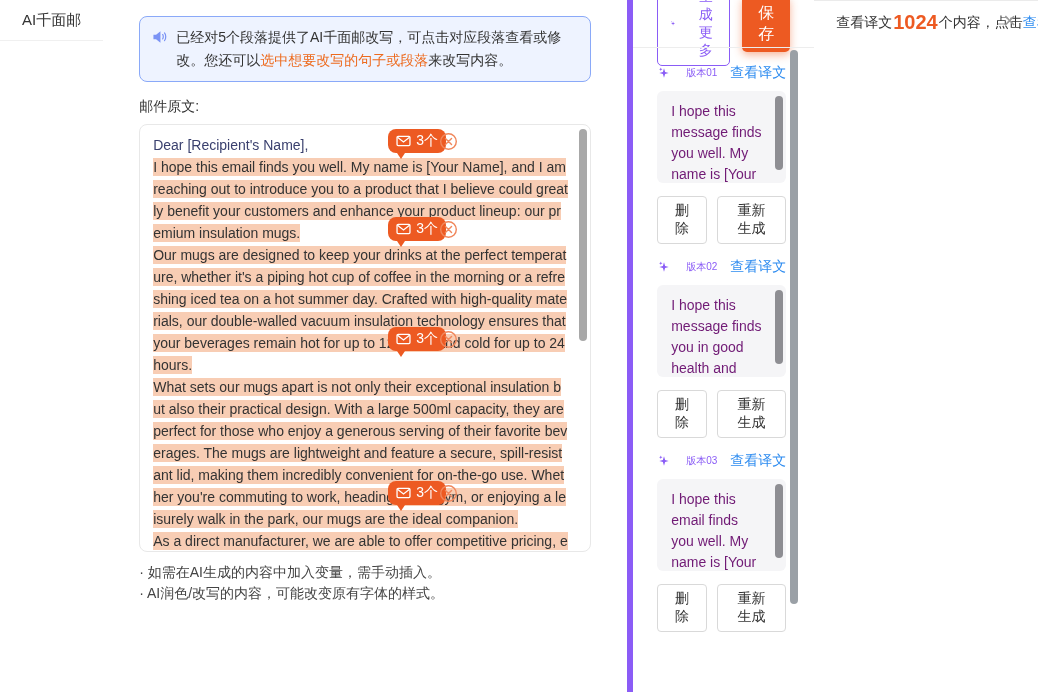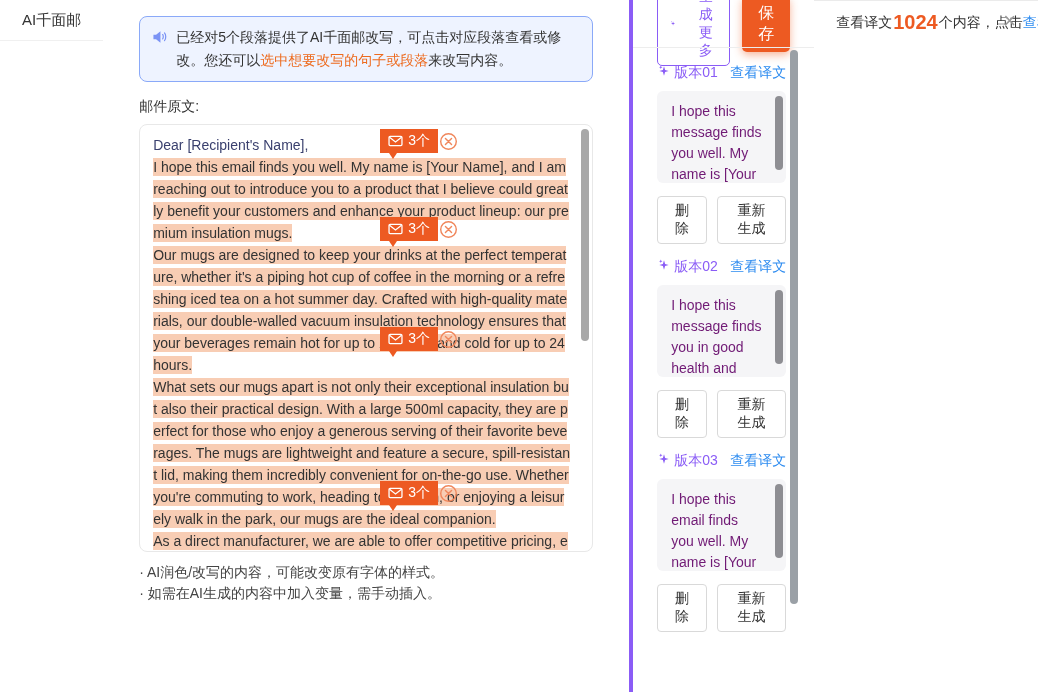--- a/index.html
+++ b/index.html
@@ -9,45 +9,45 @@
   }
   *{margin:0;padding:0;box-sizing:border-box;font-family:"Liberation Sans","DejaVu Sans",sans-serif;}
   html,body{background:#fff;}
   .modal{width:1038px;height:692px;background:#fff;position:relative;overflow:hidden;display:flex;flex-direction:row;}
   
   .hdr{height:41px;border-bottom:1px solid #f0f0f0;display:flex;align-items:center;padding:0 22px;flex:0 0 auto;}
   .hdr-title{font-size:15px;color:#333;}
   .close-x{position:absolute;right:16px;top:8px;font-size:22px;color:#9a9a9a;cursor:pointer;line-height:1;padding:2px 6px;}
   
   .bdy{flex:1;display:flex;min-height:0;}
-  .left{width:530px;flex:0 0 530px;border-right:4px solid #8b5cf6;padding:16px 36px 0;}
+  .left{width:530px;flex:0 0 530px;border-right:6px solid #8b5cf6;padding:16px 36px 0;}
   .info-box{background:var(--info-bg);border:1px solid var(--info-border);border-radius:8px;padding:9px 12px;display:flex;gap:8px;font-size:14px;line-height:23px;color:#333;}
   .info-box .hl-orange{color:var(--orange-text);}
   .speaker{flex:0 0 auto;margin-top:4px;}
   .orig-label{font-size:14px;color:#333;margin:16px 0 8px;}
   .email-box{position:relative;height:428px;border:1px solid #e8e8e8;border-radius:8px;overflow:hidden;padding:9px 22px 0 13px;}
   .email-text{font-size:14px;line-height:22px;color:#333;word-break:break-all;}
   .email-text p{margin:0;}
   .salutation{color:var(--navy);}
   .hl{background:var(--highlight);padding:1px 0;}
-  .badge{position:absolute;display:flex;align-items:center;gap:5px;background:var(--orange);color:#fff;font-size:14px;padding:3px 8px;border-radius:0;cursor:pointer;z-index:3;}
+  .badge{position:absolute;display:flex;align-items:center;gap:5px;background:var(--orange);color:#fff;font-size:14px;padding:3px 8px;border-radius:8px;cursor:pointer;z-index:3;margin-left:8px;}
   .badge::after{content:"";position:absolute;left:9px;bottom:-6px;border:4px solid transparent;border-top:6px solid var(--orange);border-bottom:none;}
   .dismiss{position:absolute;z-index:3;cursor:pointer;display:flex;}
   .vscroll{position:absolute;width:8px;border-radius:4px;background:#a8a8a8;}
   .email-scroll{right:3px;top:4px;height:212px;}
   .notes{margin-top:10px;font-size:14px;line-height:21px;color:#444;}
   
   .right{flex:1;display:flex;flex-direction:column;min-width:0;position:relative;}
   .actions{height:47px;display:flex;align-items:center;justify-content:flex-end;gap:12px;padding:0 24px;flex:0 0 auto;}
   .btn-gen{display:flex;align-items:center;gap:18px;border:1px solid var(--purple);color:var(--purple);background:#fff;border-radius:5px;font-size:14px;padding:5px 12px;cursor:pointer;}
   .btn-save{background:var(--orange);color:#fff;border:none;border-radius:5px;font-size:16px;padding:7px 16px;cursor:pointer;box-shadow:0 3px 8px rgba(237,90,34,.45);}
   .cards{flex:1;border-top:1px solid #ededed;padding:2px 28px 0 24px;overflow:hidden;}
   .card{margin-top:14px;}
   .card-head{display:flex;align-items:center;justify-content:space-between;}
-  .ver-label{display:flex;align-items:flex-start;gap:3px;color:var(--purple);font-size:14px;}
+  .ver-label{display:flex;align-items:flex-start;gap:15px;color:var(--purple);font-size:10px;}
   .link-blue{color:var(--blue-link);font-size:14px;text-decoration:none;cursor:pointer;}
   .ver-box{position:relative;background:#f5f5f7;border-radius:6px;margin-top:9px;height:92px;padding:10px 22px 0 14px;overflow:hidden;}
   .ver-text{font-size:14px;line-height:21px;color:#701a75;}
   .ver-scroll{right:3px;top:5px;height:74px;background:#8e8e93;}
   .card-btns{display:flex;justify-content:flex-end;gap:10px;margin:13px 0 6px;}
   .btn-plain{background:#fff;border:1px solid #d9d9d9;border-radius:4px;color:#333;font-size:14px;padding:5px 14px;cursor:pointer;}
   .panel-scroll{position:absolute;right:16px;top:50px;width:8px;height:554px;border-radius:4px;background:#9aa0a6;}
   
   .ftr{height:44px;flex:0 0 auto;border-top:1px solid #ebebeb;display:flex;align-items:center;justify-content:space-between;padding:0 26px 0 22px;}
   .gen-line{font-size:14px;color:#333;display:flex;align-items:center;}
@@ -149,22 +149,22 @@
           <svg width="19" height="19" viewBox="0 0 20 20">
               <circle cx="10" cy="10" r="8.2" fill="none" stroke="#F0875C" stroke-width="1.5"></circle>
               <path d="M6.8 6.8l6.4 6.4M13.2 6.8l-6.4 6.4" stroke="#F0875C" stroke-width="1.5" stroke-linecap="round"></path>
             </svg>
         </span>
 
         <div class="vscroll email-scroll"></div>
       </div>
 
       <div class="notes">
+        <div>· 如需在AI生成的内容中加入变量，需手动插入。</div>
         <div>· AI润色/改写的内容，可能改变原有字体的样式。</div>
-        <div>· 如需在AI生成的内容中加入变量，需手动插入。</div>
       </div>
     </div>
 
     <div class="right">
       <div class="actions">
         <button class="btn-gen">
           <svg width="15" height="15" viewBox="0 0 24 24">
               <path d="M12 4l1.9 6.1L20 12l-6.1 1.9L12 20l-1.9-6.1L4 12l6.1-1.9z" fill="#8A5CF6"></path>
               <path d="M6.5 2.5l.8 2.2 2.2.8-2.2.8-.8 2.2-.8-2.2-2.2-.8 2.2-.8z" fill="#8A5CF6"></path>
             </svg>

